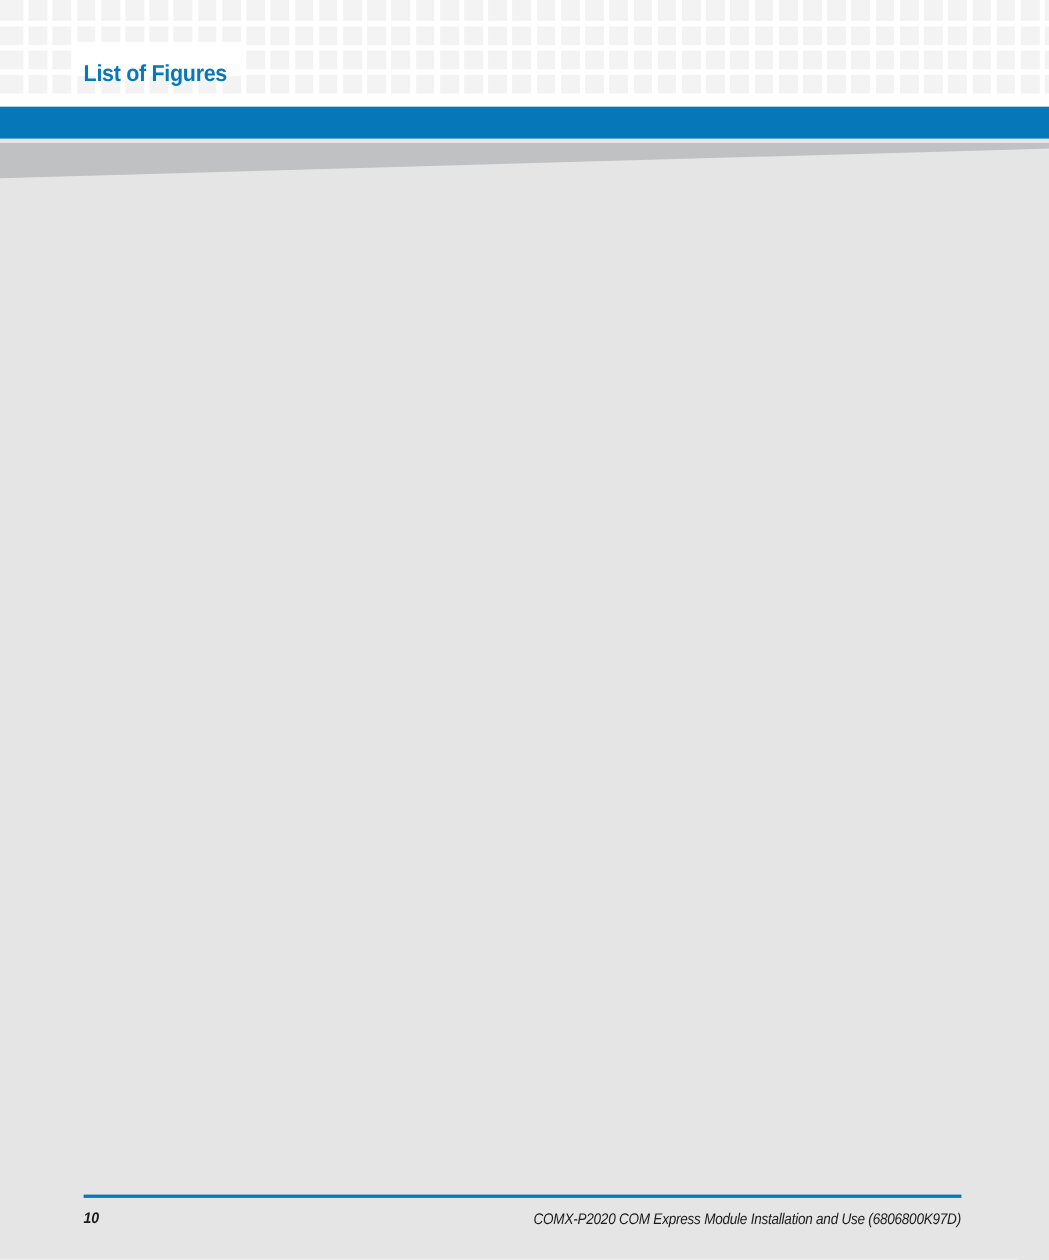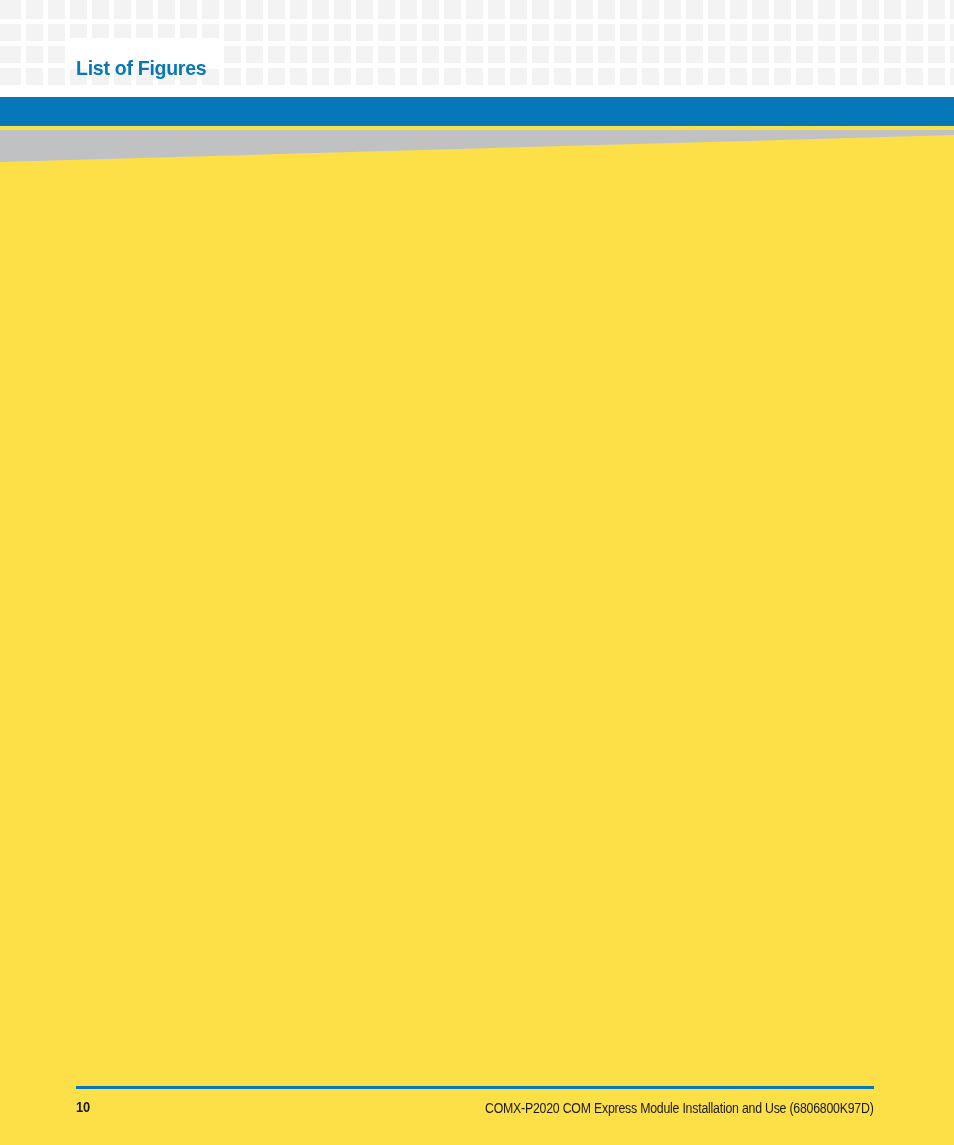--- a/index.html
+++ b/index.html
@@ -15,21 +15,21 @@
     overflow: hidden;
   }
 
   
   .page {
     position: absolute;
     left: 0;
     top: 0;
     width: 954px;
     height: 1145px;
-    background: #fde047;
+    background: #e5e5e5;
   }
 
   
   .header-pattern {
     position: absolute;
     left: 0;
     top: 0;
     width: 954px;
     height: 90px;
     background-color: #ffffff;
@@ -128,20 +128,21 @@
     height: 880px;
   }
 
   
   .footer {
     position: absolute;
     left: 0;
     top: 1080px;
     width: 954px;
     height: 60px;
+    font-style: italic;
   }
   .footer-rule {
     position: absolute;
     left: 76px;
     top: 6px;
     width: 798px;
     height: 3px;
     background: #0678ba;
   }
   .footer-page-number {

